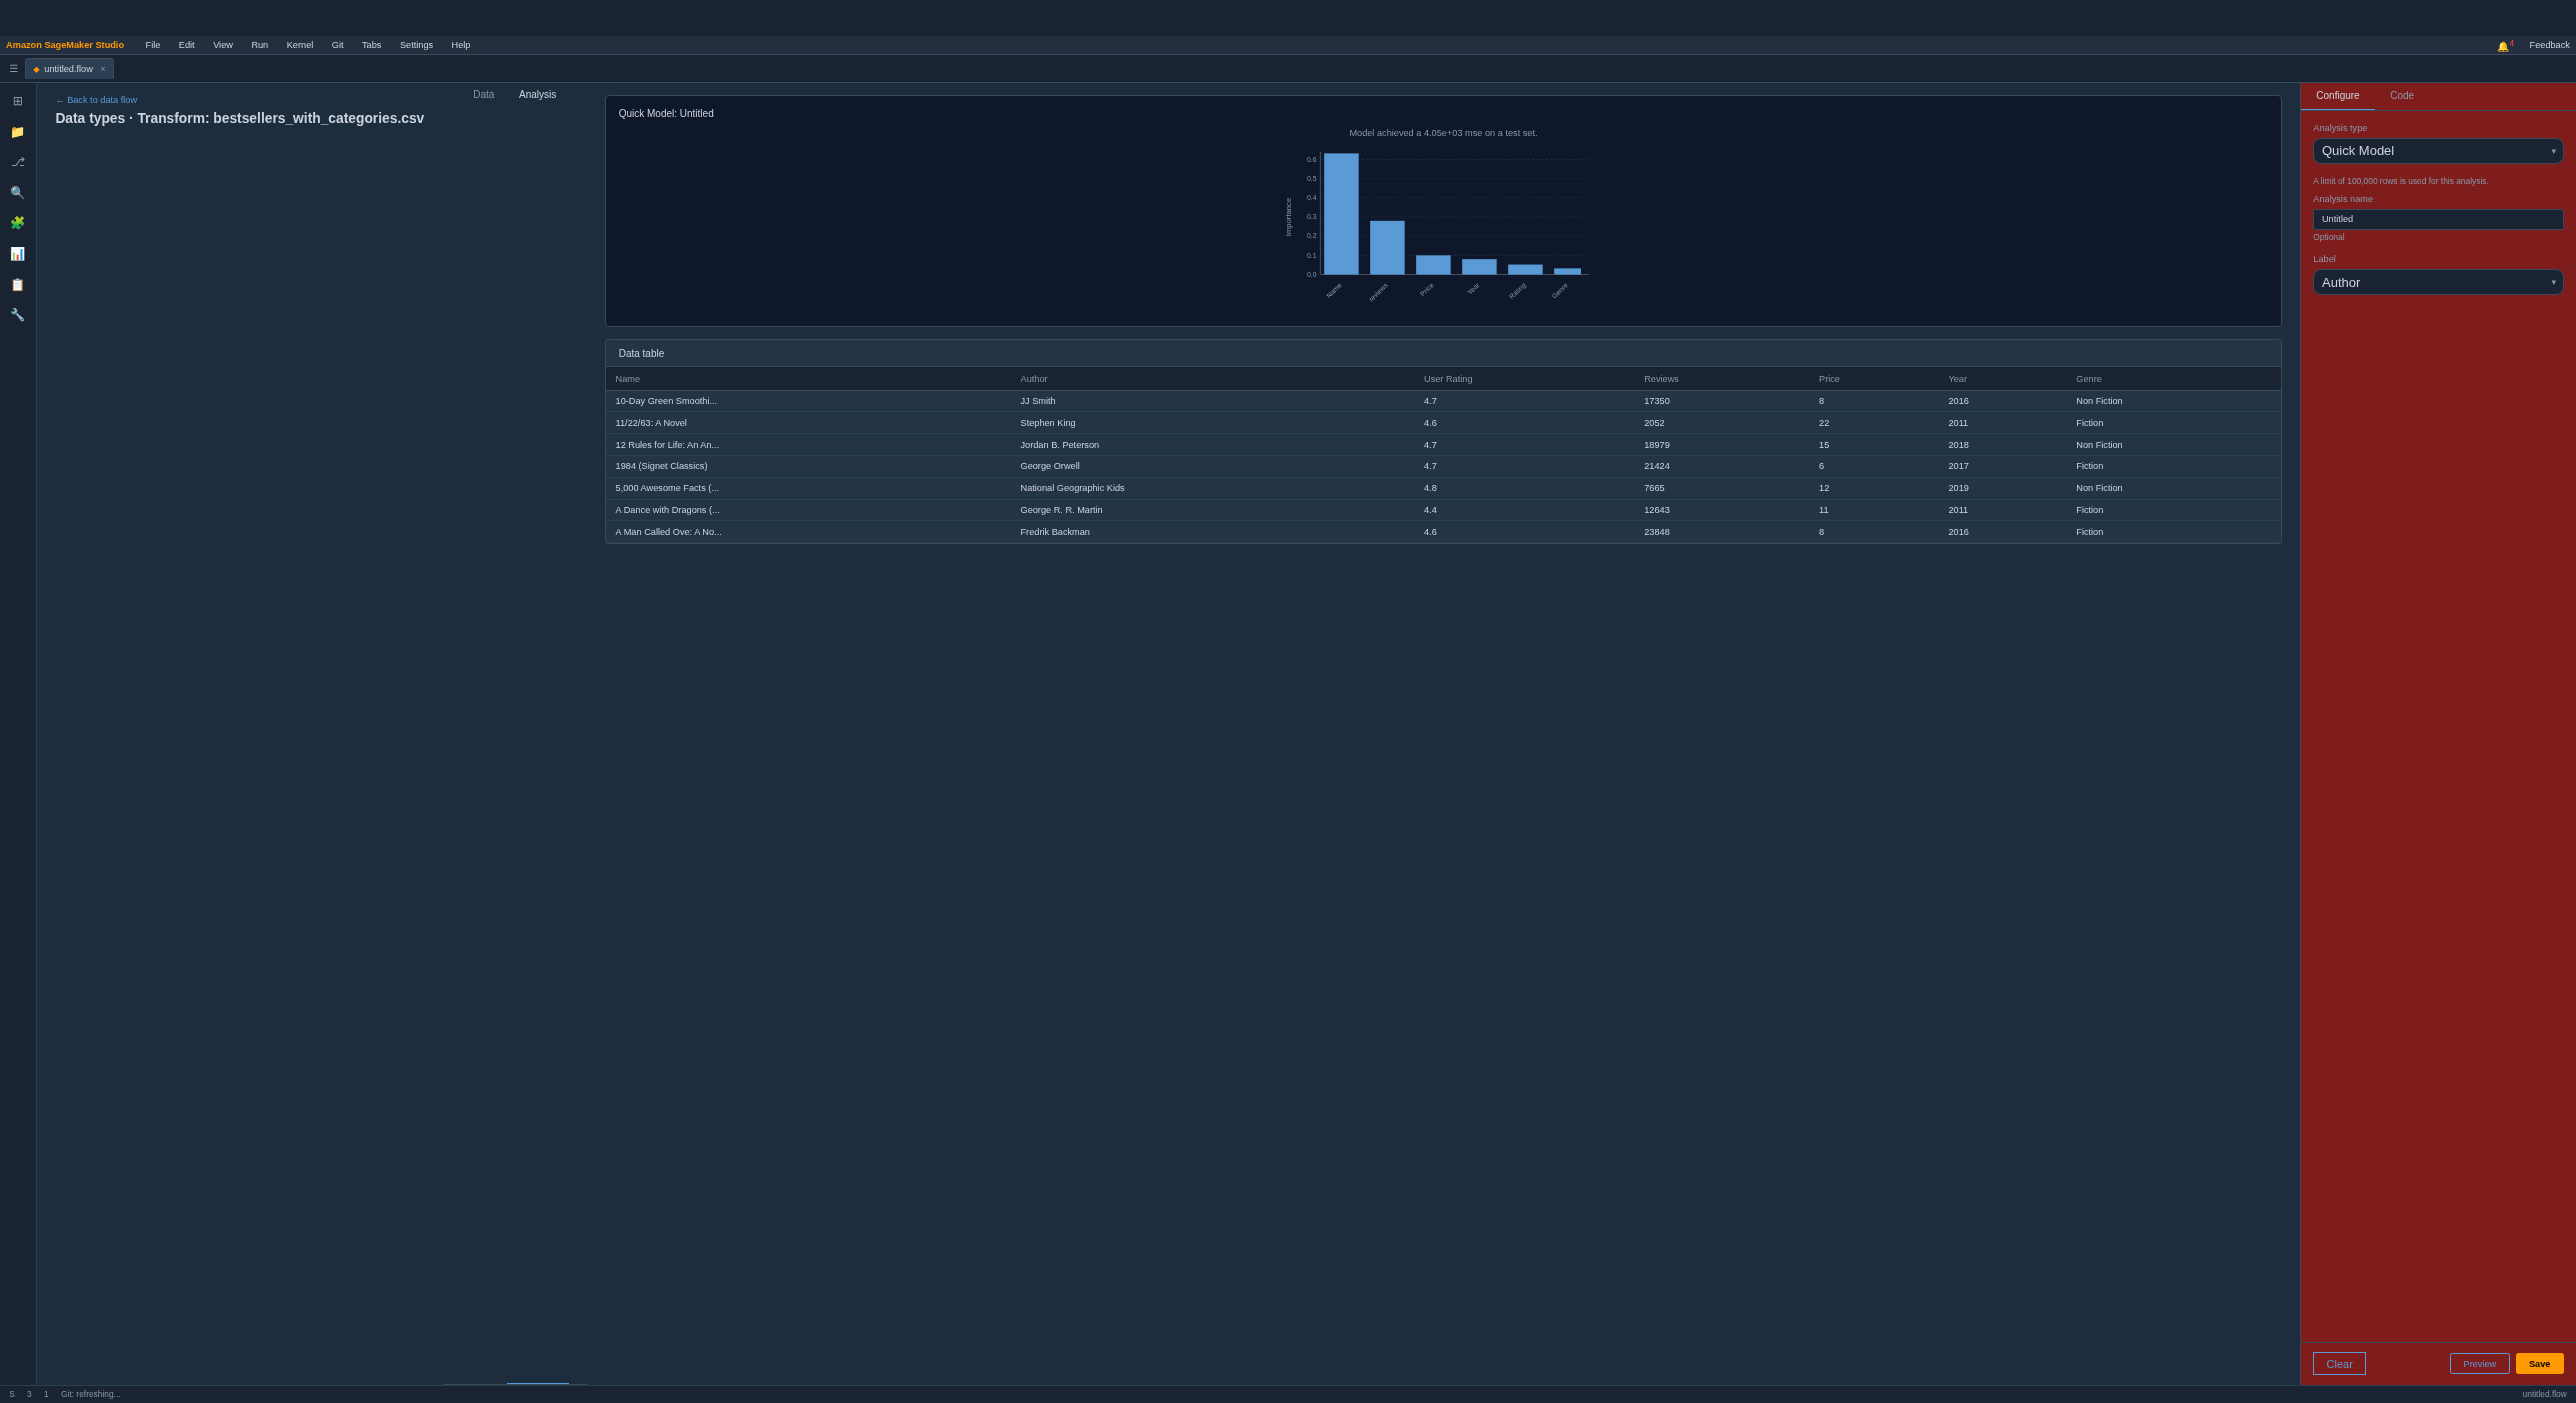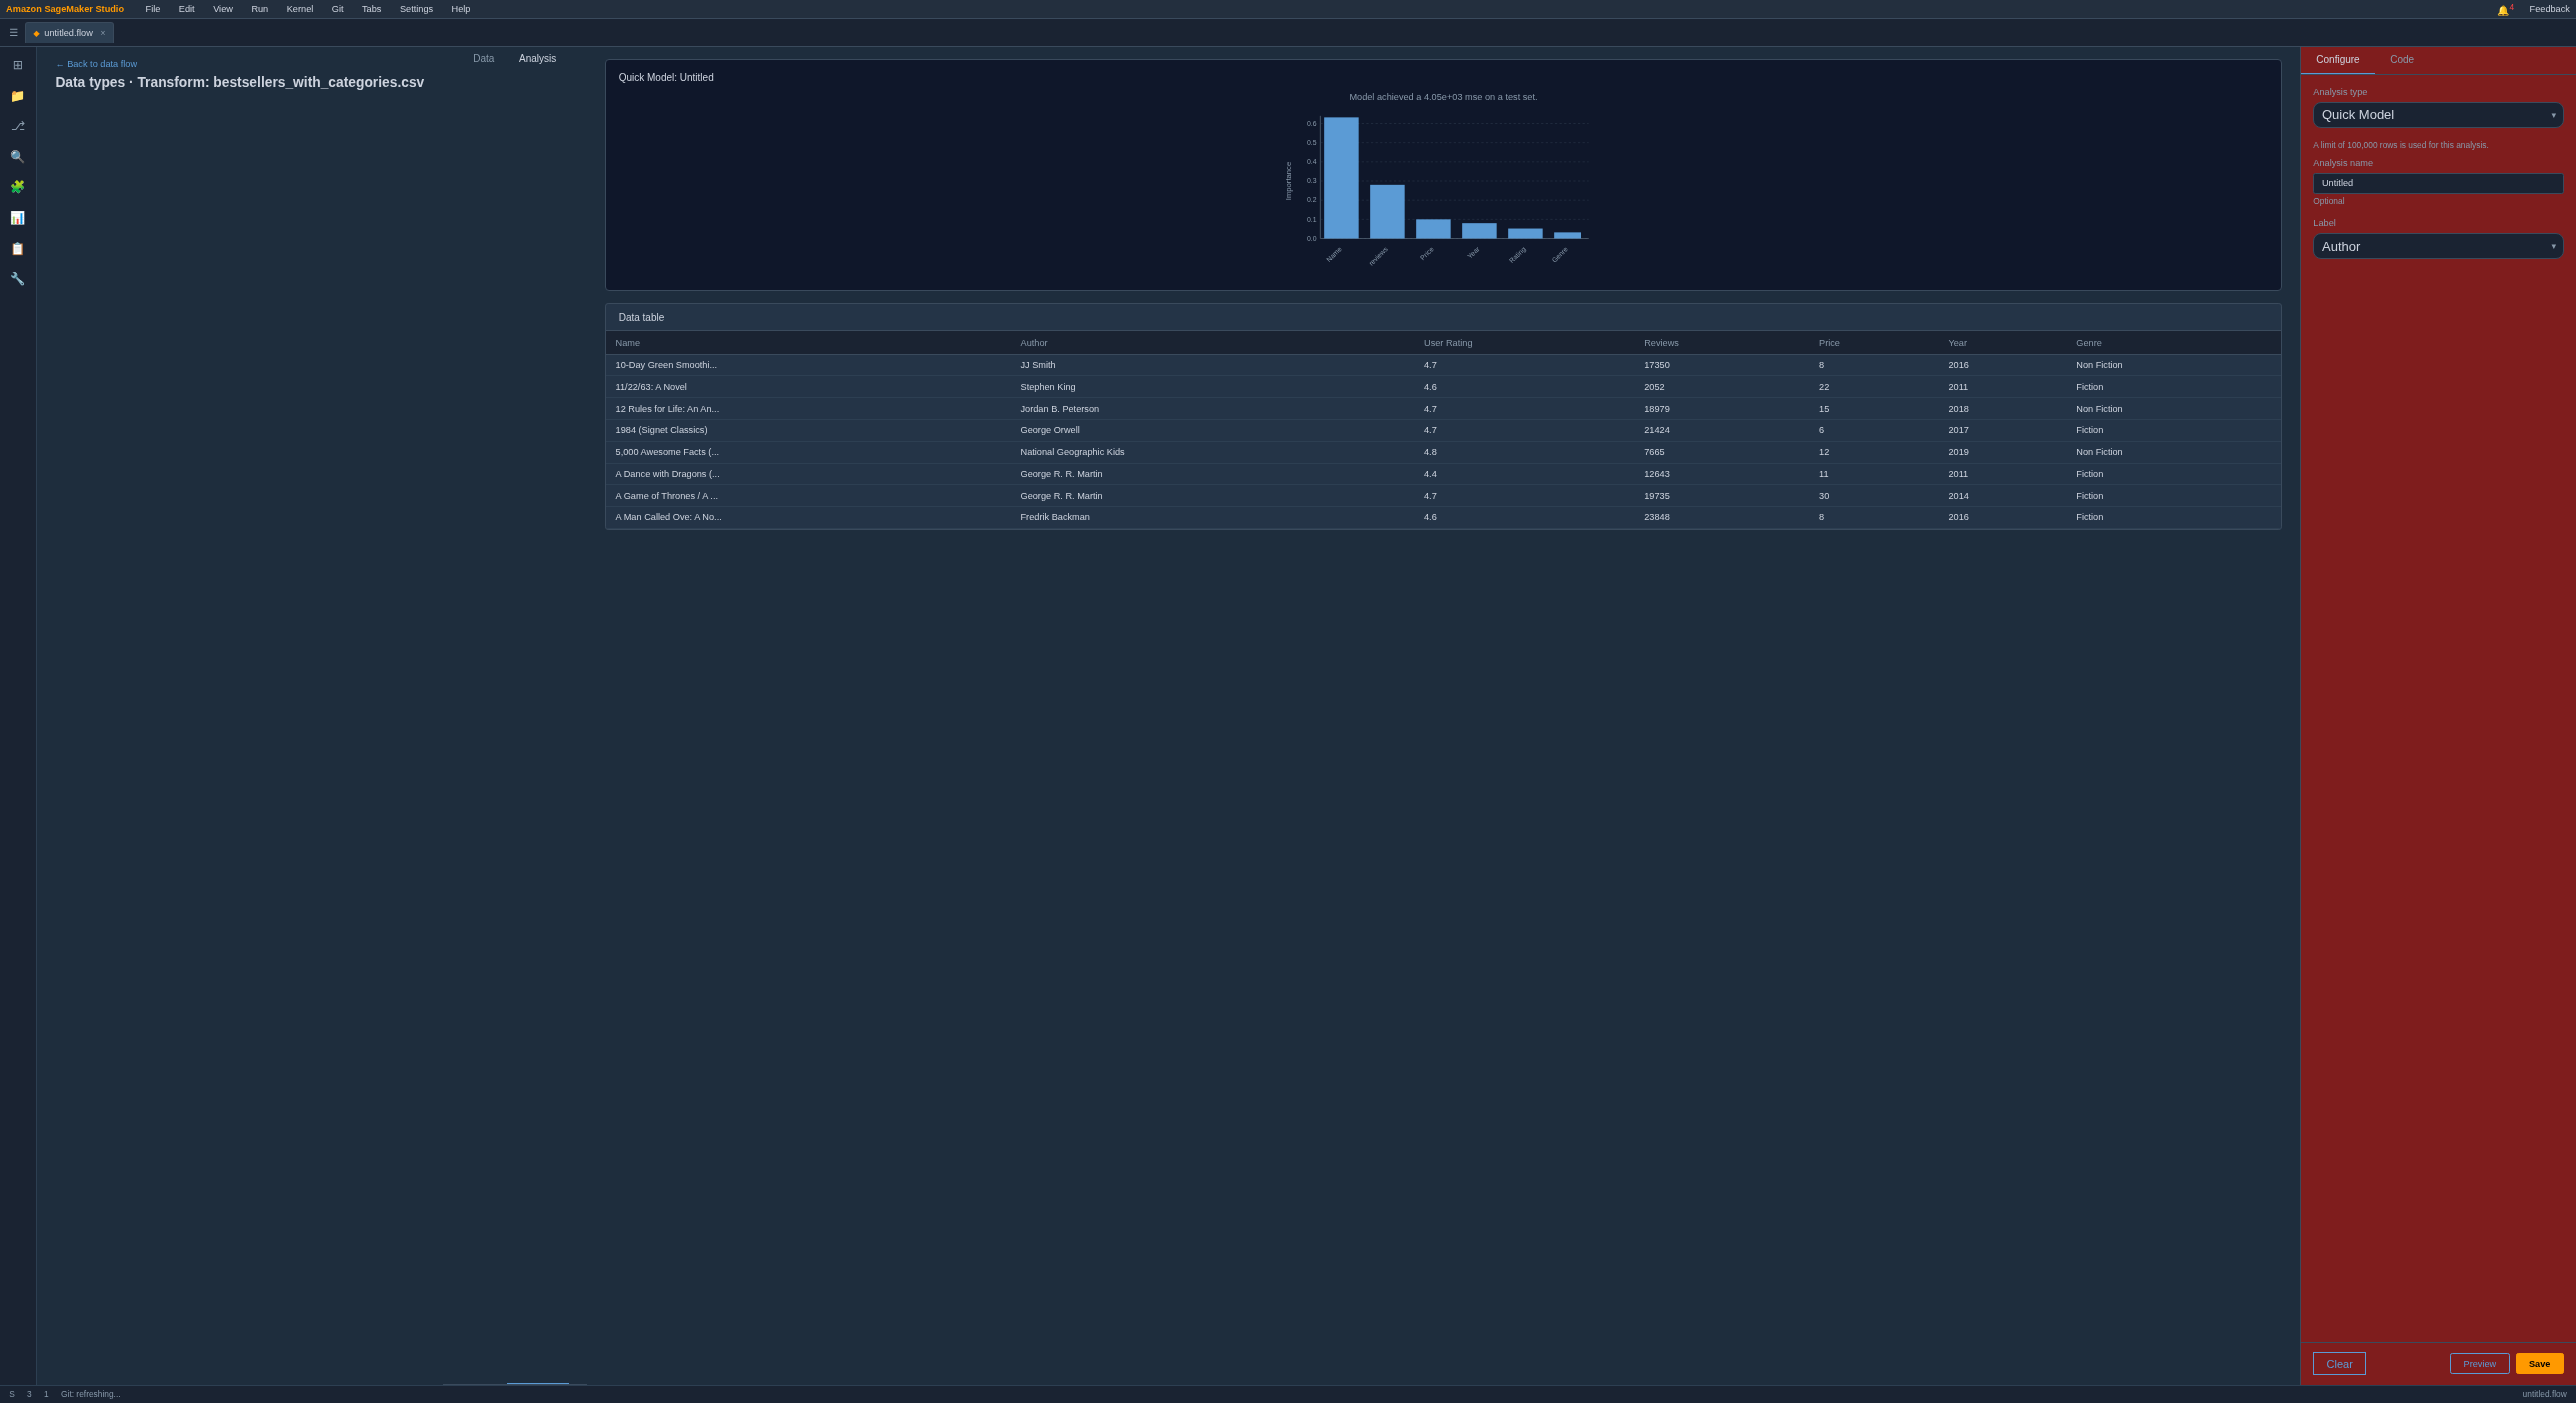--- a/index.html
+++ b/index.html
@@ -1,19 +1,19 @@
 <!DOCTYPE html>
 <html style="font-size:12.3px"><head>
   <meta charset="utf-8">
   <style>
     * { box-sizing: border-box; margin: 0; padding: 0; }
     body { font-family: -apple-system, BlinkMacSystemFont, 'Segoe UI', sans-serif; font-size: 10px; background: #1a2332; color: #cdd3de; overflow: hidden; height: 100vh; display: flex; flex-direction: column; }
 
     
-    .menu-bar { background: #232f3e; height: 19px; display: flex; align-items: center; padding: 0 6.1px; gap: 12.3px; font-size: 9.2px; color: #cdd3de; border-bottom: 0.8px solid #3a4a5c; flex-shrink: 0; }
+    .menu-bar { background: #232f3e; height: 19px; display: flex; align-items: center; padding: 0 6.1px; gap: 12.3px; font-size: 9.2px; color: #cdd3de; border-bottom: 0.8px solid #3a4a5c; flex-shrink: 0; margin-top: 36px; }
     .menu-bar .app-name { font-weight: 600; color: #ff9900; margin-right: 6.1px; font-size: 9.2px; }
     .menu-bar .menu-item { cursor: pointer; padding: 1.5px 3.1px; }
     .menu-bar .spacer { flex: 1; }
     .menu-bar .feedback { color: #cdd3de; cursor: pointer; font-size: 9.2px; }
     .menu-bar .bell { color: #ff4444; font-size: 10px; margin-right: 3.1px; }
 
     
     .tab-bar { background: #1a2332; height: 27.6px; display: flex; align-items: center; border-bottom: 0.8px solid #3a4a5c; flex-shrink: 0; padding: 0 3.1px; }
     .tab { background: #2d3f52; border: 0.8px solid #3a4a5c; border-bottom: none; height: 21.5px; display: flex; align-items: center; padding: 0 7.7px; gap: 4.6px; font-size: 9.2px; cursor: pointer; color: #cdd3de; border-radius: 3.1px 3.1px 0 0; margin-right: 1.5px; }
     .tab .tab-icon { font-size: 8.4px; color: #ff9900; }
@@ -267,29 +267,20 @@
                   <tr>
                     <td>A Dance with Dragons (...</td>
                     <td>George R. R. Martin</td>
                     <td>4.4</td>
                     <td>12643</td>
                     <td>11</td>
                     <td>2011</td>
                     <td>Fiction</td>
                   </tr>
                   <tr>
-                    <td>A Game of Thrones / A ...</td>
-                    <td>George R. R. Martin</td>
-                    <td>4.7</td>
-                    <td>19735</td>
-                    <td>30</td>
-                    <td>2014</td>
-                    <td>Fiction</td>
-                  </tr>
-                  <tr>
                     <td>A Man Called Ove: A No...</td>
                     <td>Fredrik Backman</td>
                     <td>4.6</td>
                     <td>23848</td>
                     <td>8</td>
                     <td>2016</td>
                     <td>Fiction</td>
                   </tr>
                 </tbody>
             </table>

